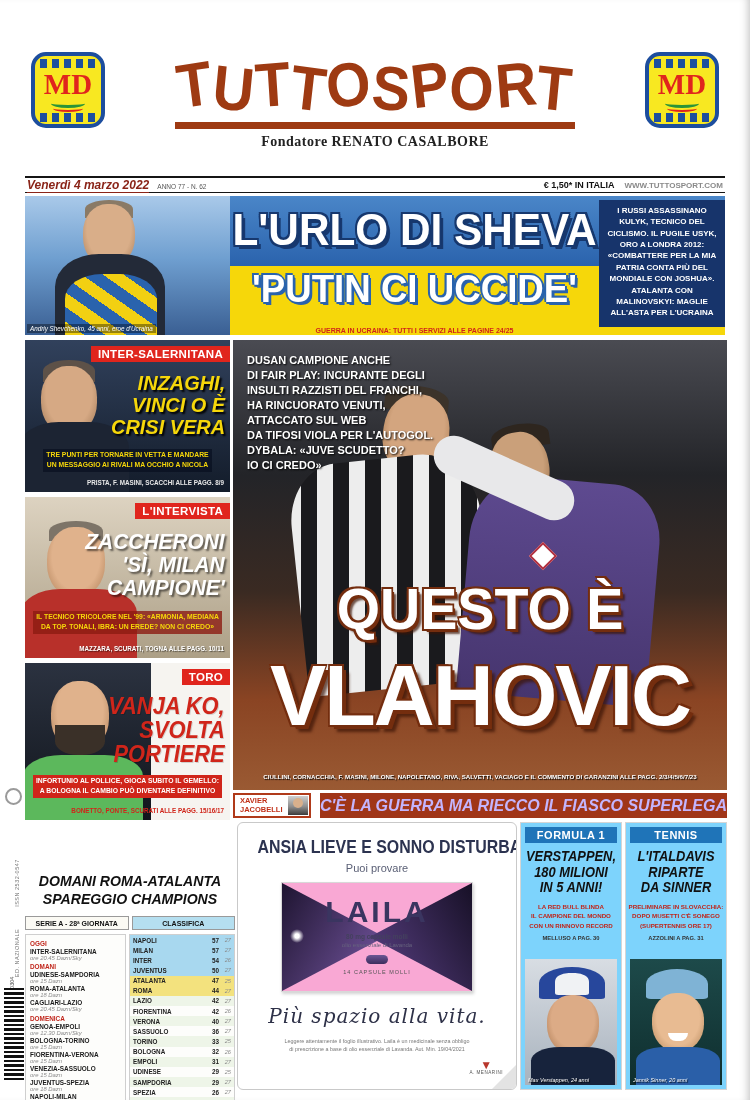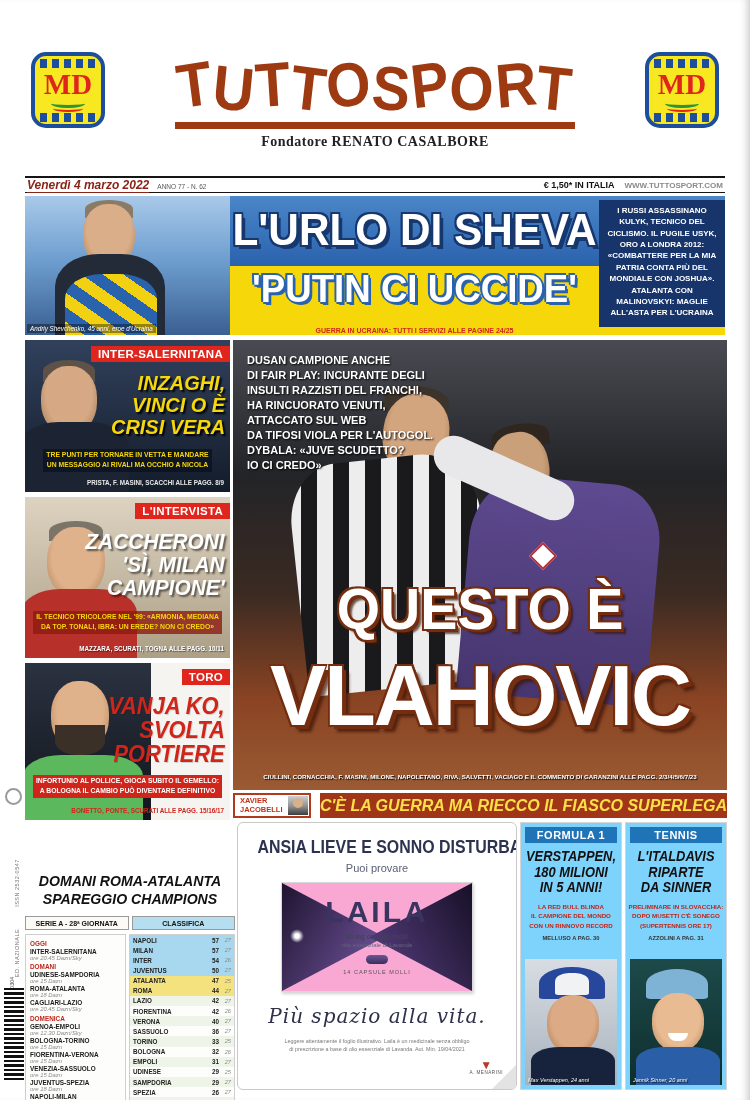--- a/index.html
+++ b/index.html
@@ -110,21 +110,21 @@
   .big2{position:absolute;left:0;right:0;bottom:52px;text-align:center;font-size:86px;font-weight:800;color:#fff;transform:scaleX(.98);letter-spacing:-2px;line-height:1;
     text-shadow:4px 4px 0 #742d0e,-2px -2px 0 #742d0e,2px -2px 0 #742d0e,-2px 2px 0 #742d0e,7px 7px 3px rgba(60,20,5,.7);}
   .photo-caption{position:absolute;left:6px;right:6px;bottom:10px;text-align:center;font-size:6.2px;font-weight:bold;color:#fff;text-shadow:1px 1px 1px #000;}
 
   
   .jacostrip{position:absolute;left:233px;top:793px;width:494px;height:25px;display:flex;}
   .jaco-label{position:relative;width:86px;background:#fff;border:2px solid #b03a1a;box-sizing:border-box;color:#c03018;
     font-size:7.5px;font-weight:800;line-height:1.15;padding:2px 24px 0 5px;}
   .jaco-pic{position:absolute;right:1px;top:1px;width:20px;height:19px;background:linear-gradient(180deg,#cfcfcf,#8f8f8f 55%,#3c3c3c 100%);}
   .jaco-pic:before{content:"";position:absolute;left:5px;top:2px;width:10px;height:10px;border-radius:50%;background:#d9b08c;}
-  .jaco-bar{flex:1;margin-left:9px;background:#a03518;color:#fde047;display:flex;align-items:center;justify-content:center;
+  .jaco-bar{flex:1;margin-left:9px;background:#a03518;color:#c4b5fd;display:flex;align-items:center;justify-content:center;
     font-size:16px;font-weight:800;font-style:italic;transform-origin:left;white-space:nowrap;}
 
   
   .bottomleft{position:absolute;left:25px;top:824px;width:210px;height:266px;margin-top:48px;}
   .bl-title{text-align:center;font-size:15px;font-weight:800;font-style:italic;color:#111;line-height:1.18;transform:scaleX(.94);}
   .bl-heads{position:absolute;left:0;right:0;top:44px;display:flex;gap:3px;}
   .h-box{flex:1;border:1px solid #9a9a9a;font-size:7px;font-weight:800;text-align:center;padding:2.5px 0;color:#111;}
   .h-fix{background:#fbfaf4;}
   .h-cls{background:#b5dff0;}
   .bl-cols{position:absolute;left:0;right:0;top:62px;bottom:0;display:flex;gap:3px;}

